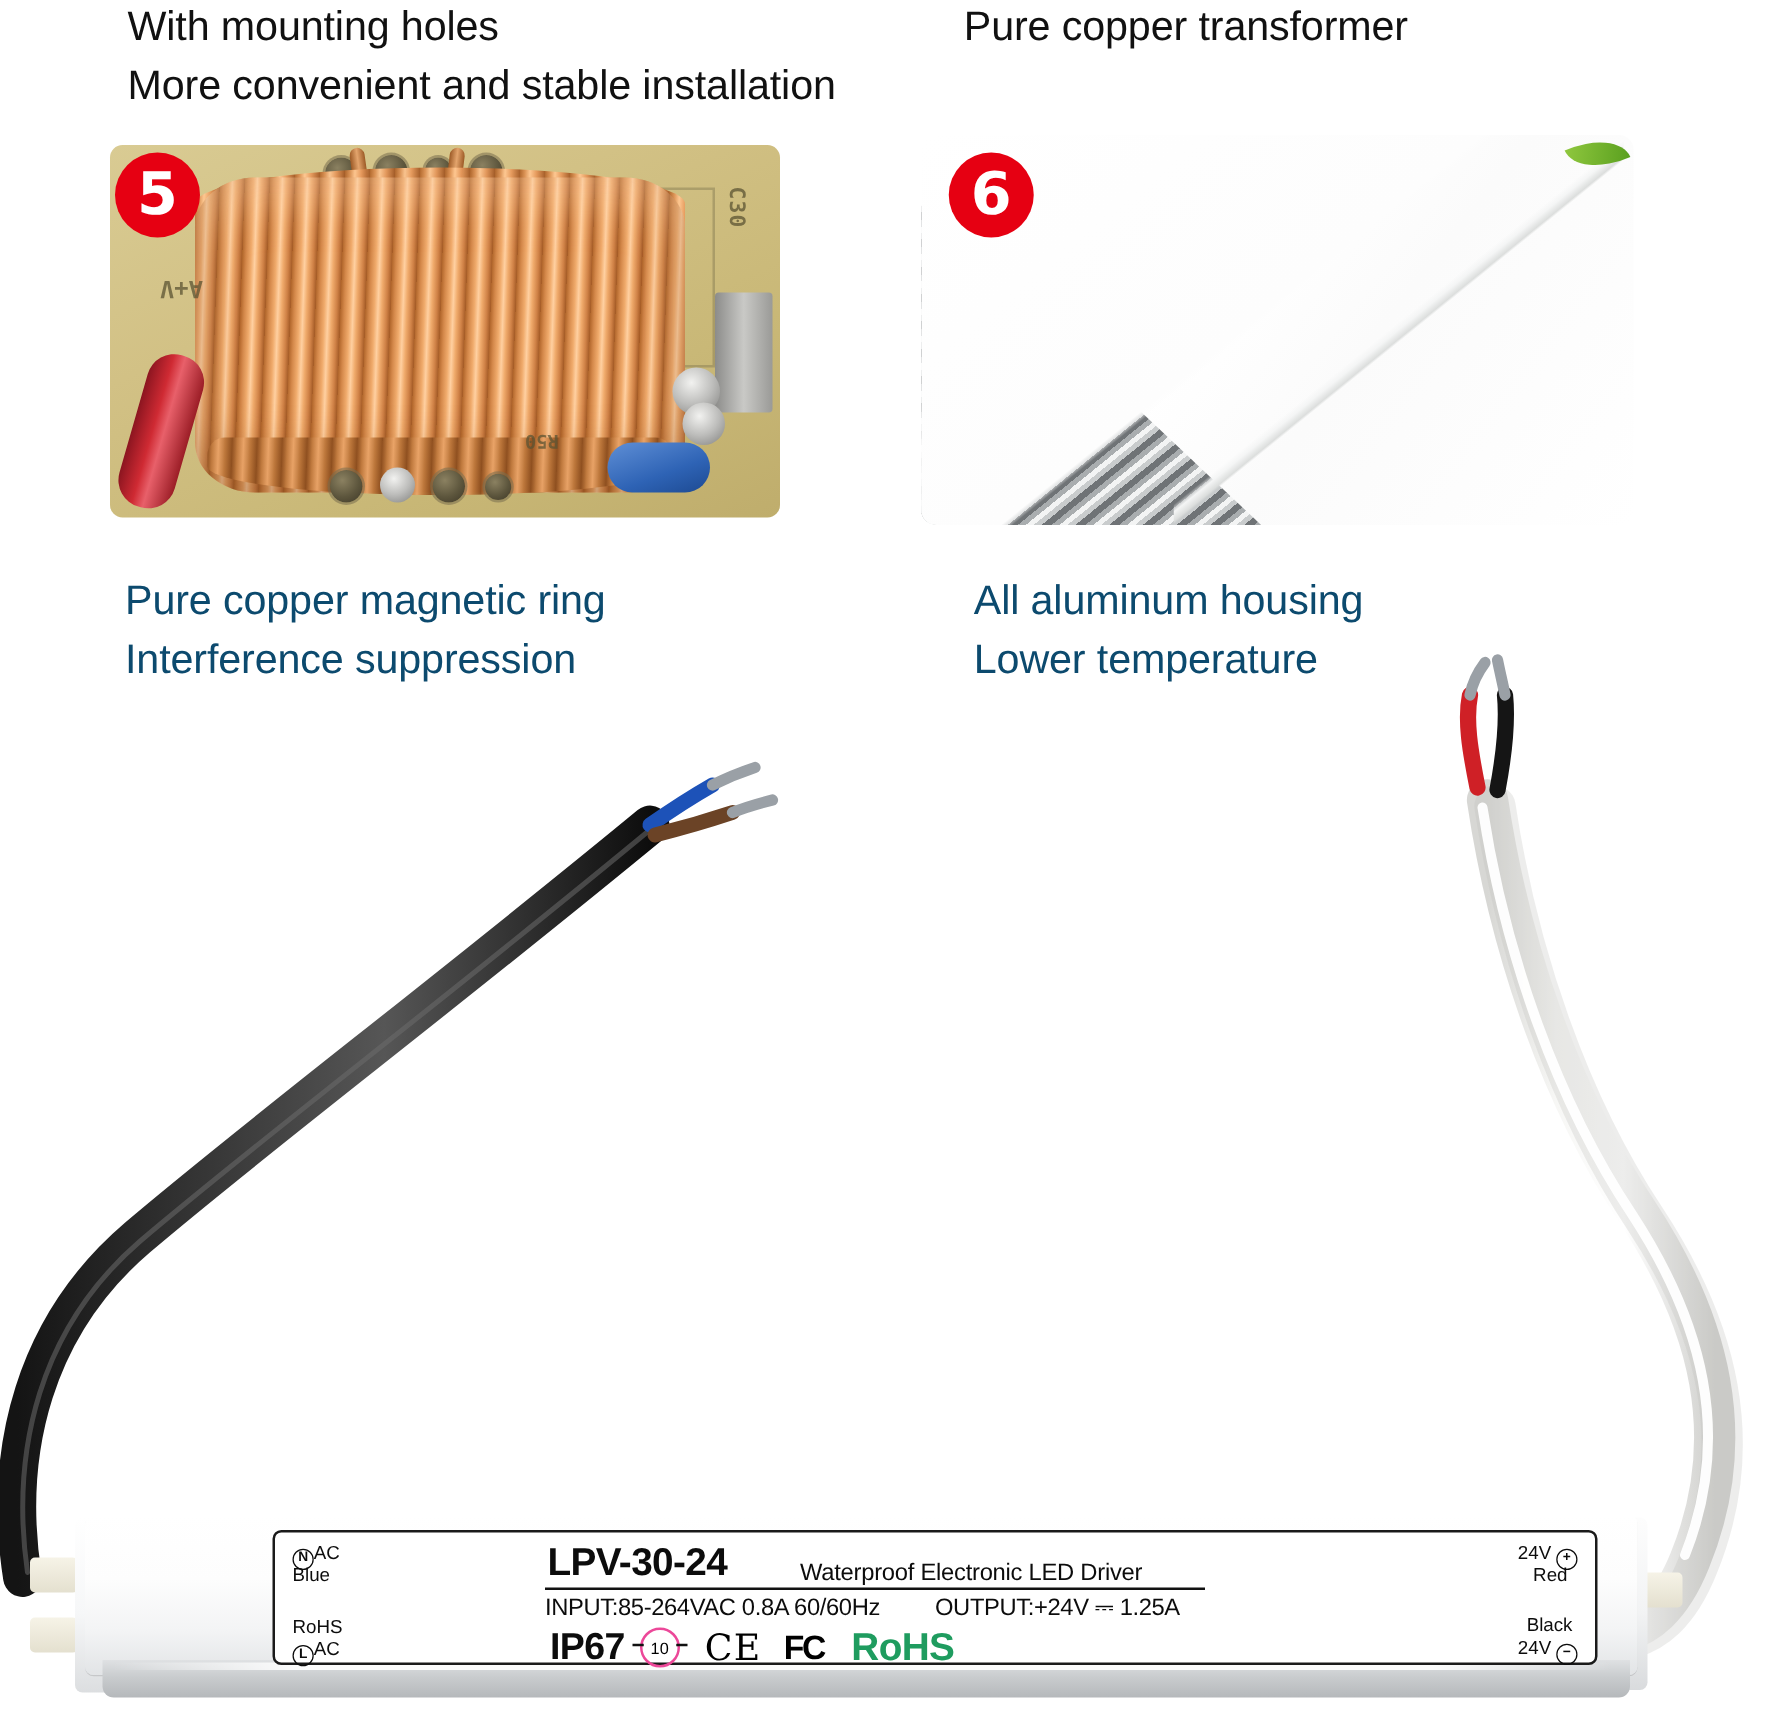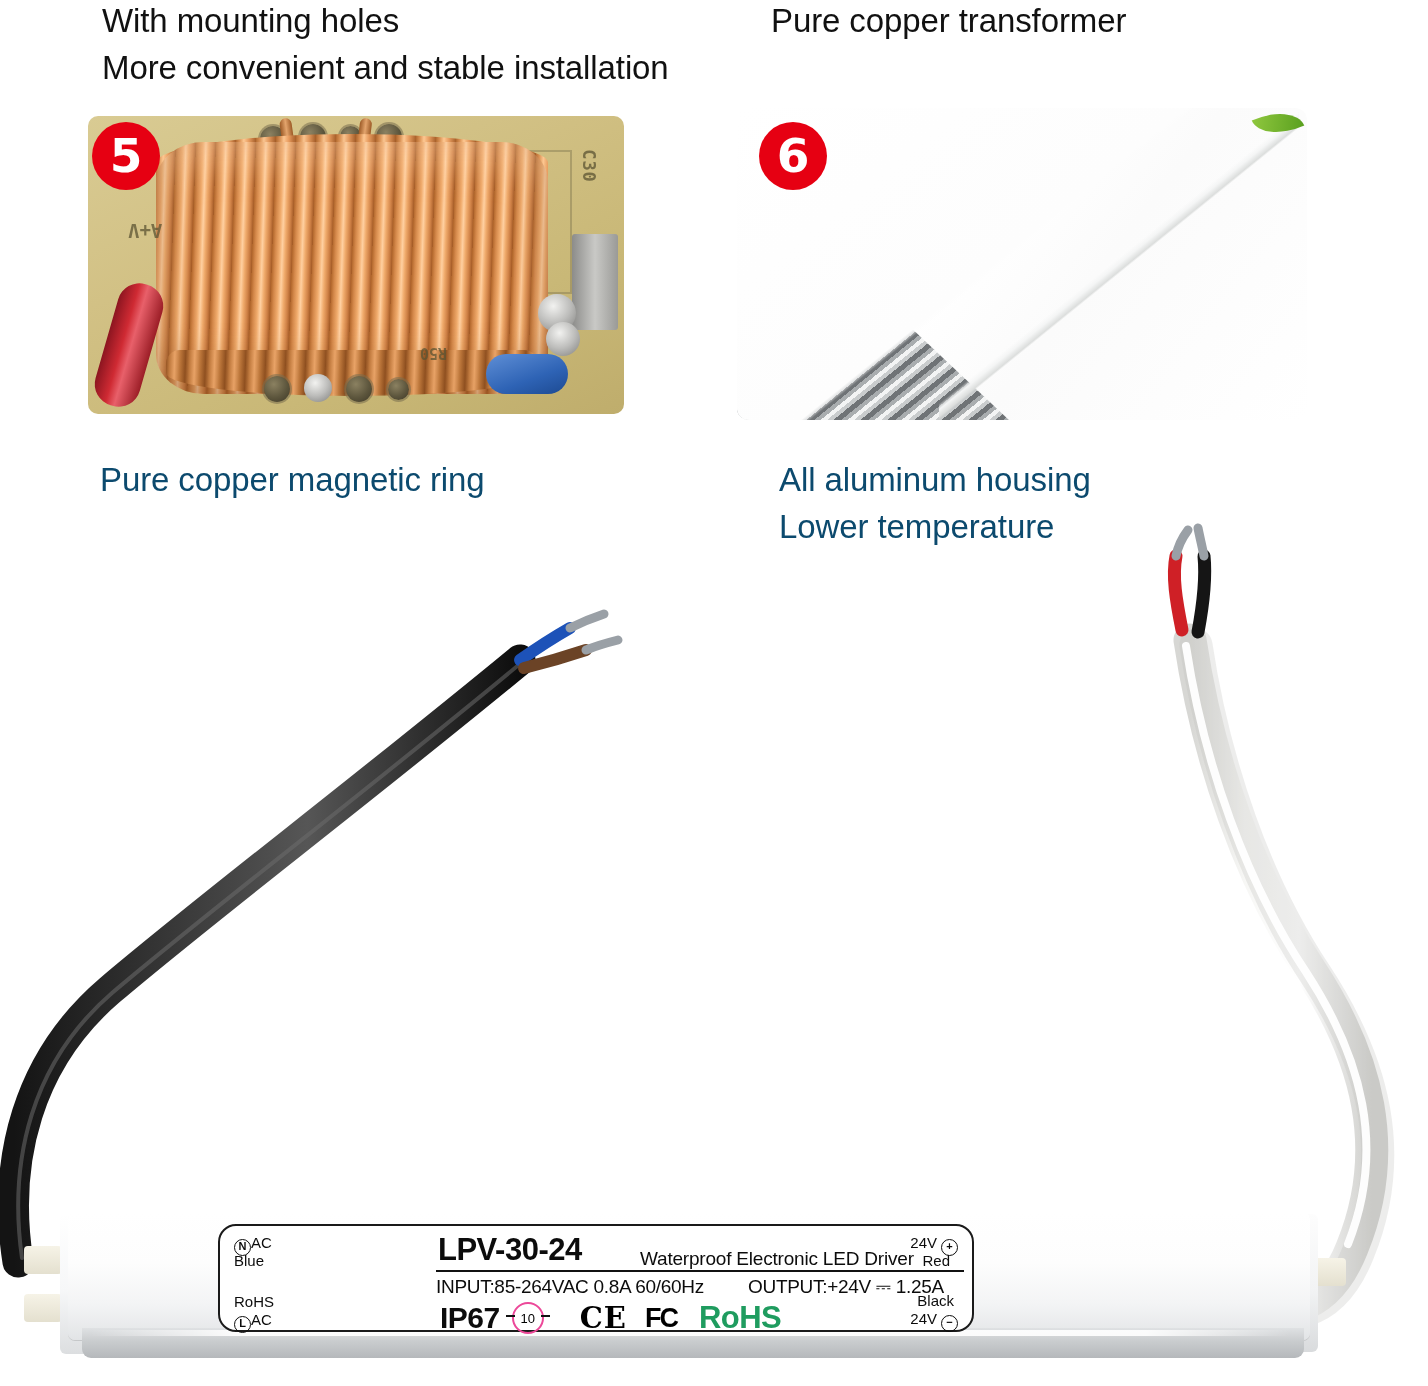--- a/index.html
+++ b/index.html
@@ -264,25 +264,25 @@
   }
   #tab-a { left: -36px; top: 34px; }
   #tab-b { left: -36px; top: 82px; }
   #tab-c { right: -28px; top: 46px; border-radius: 8px 4px 4px 8px; }
 
   
   #label {
     position: absolute;
     left: 158px;
     top: 12px;
-    width: 756px;
+    width: 1060px;
     height: 108px;
     background: #ffffff;
     border: 2px solid #1a1a1a;
-    border-radius: 18px;
+    border-radius: 7px;
     box-sizing: border-box;
   }
   .lbl {
     position: absolute;
     font-family: "Liberation Sans", sans-serif;
     color: #0c0c0c;
     white-space: nowrap;
   }
   .circ {
     display: inline-block;
@@ -357,24 +357,24 @@
     content: "";
     position: absolute;
     width: 9px; height: 2px;
     background: #111;
     top: 11px;
   }
   .rohs-china::before { left: -8px; }
   .rohs-china::after  { right: -8px; }
   #t-ce {
     font-size: 29px;
-    font-weight: 700;
+    font-weight: 400;
     font-family: "DejaVu Serif", serif;
     letter-spacing: 1px;
-    margin-left: 24px;
+    margin-left: 8px;
     text-align: right;
   }
   #t-fc {
     font-size: 27px;
     font-weight: 700;
     letter-spacing: -2px;
     margin-left: 6px;
   }
   #t-rohs {
     font-size: 31px;
@@ -438,20 +438,21 @@
   <div class="fins"></div>
   <div class="fin-edge"></div>
   <div class="housing-face"></div>
   <div class="housing-seam"></div>
   <div class="leaf"></div>
   <div class="badge">6</div>
 </div>
 
 <div class="feature-cap" id="cap-left">
   <div>Pure copper magnetic ring</div>
+  <div>Interference suppression</div>
 </div>
 
 <div class="feature-cap" id="cap-right">
   <div>All aluminum housing</div>
   <div>Lower temperature</div>
 </div>
 
 <svg id="cables" viewBox="0 0 1428 1386">
   <defs>
     <linearGradient id="blkJacket" x1="0" y1="0" x2="1" y2="0">

